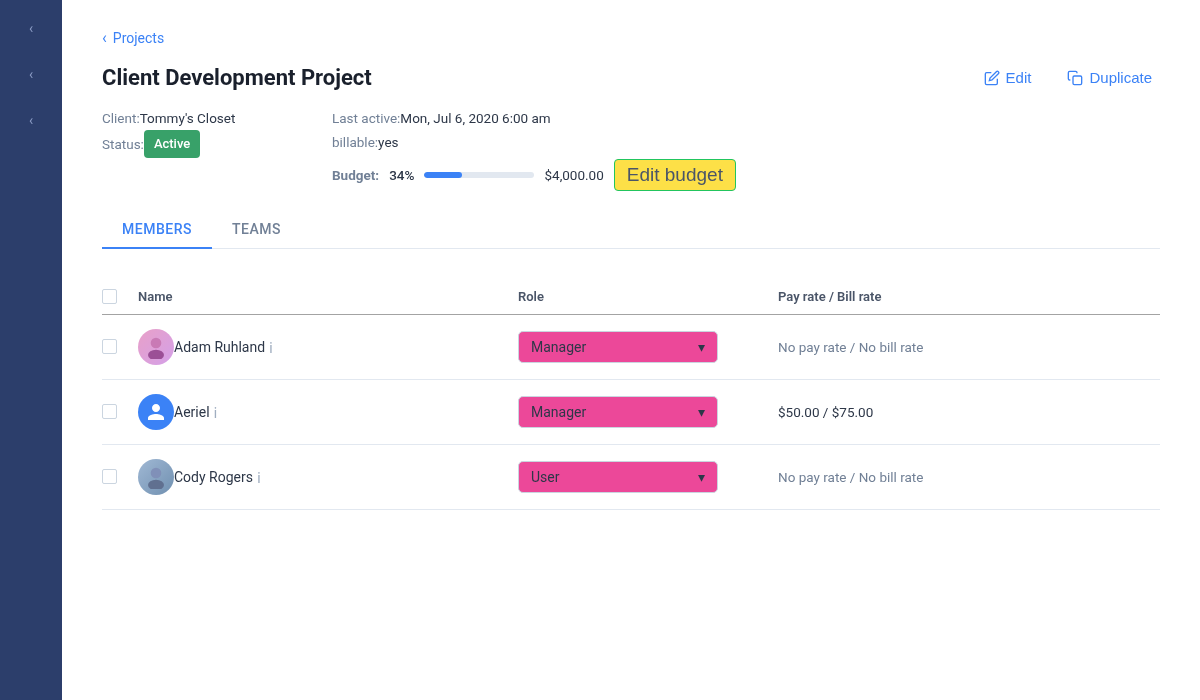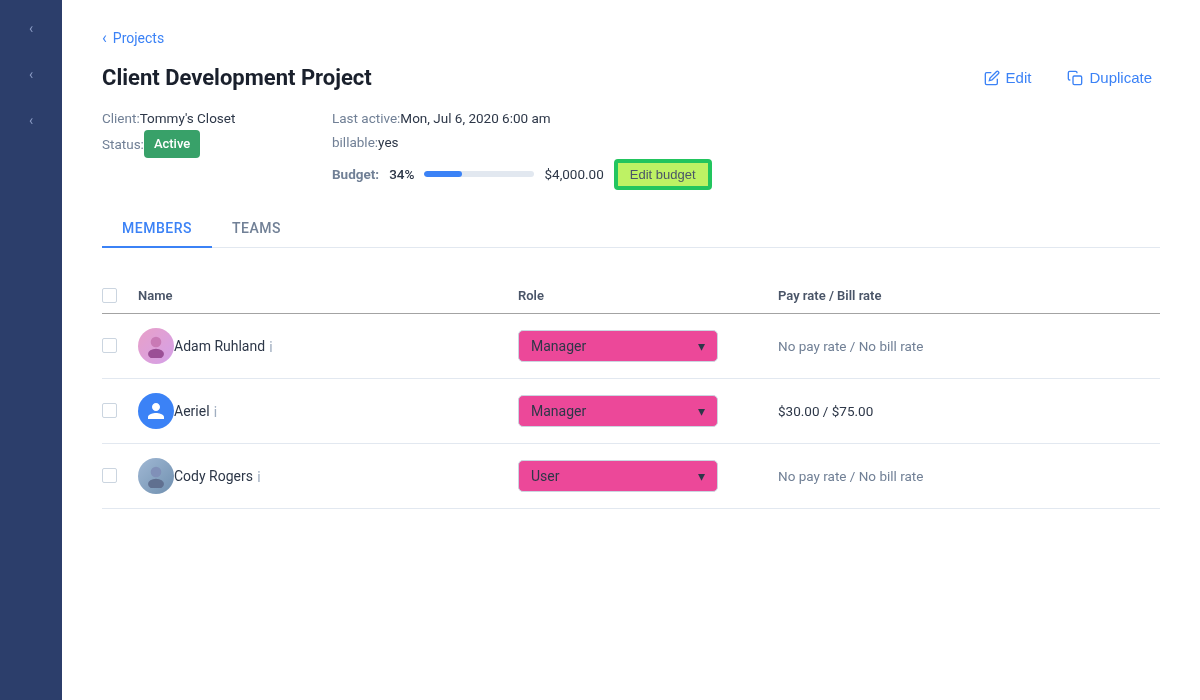--- a/index.html
+++ b/index.html
@@ -125,26 +125,26 @@
       border-radius: 3px;
       overflow: hidden;
     }
     .progress-bar-fill {
       height: 100%;
       background: #3b82f6;
       border-radius: 3px;
     }
     .budget-amount { color: #2d3748; font-size: 13.5px; }
     .edit-budget-btn {
-      border: 4px solid #22c55e;
-      background: #bef264;
+      border: 1px solid #22c55e;
+      background: #fde047;
       color: #4a5568;
       padding: 4px 12px;
       border-radius: 4px;
-      font-size: 13px;
+      font-size: 19px;
       cursor: pointer;
     }
 
     
     .tabs {
       display: flex;
       gap: 0;
       border-bottom: 1px solid #e2e8f0;
       margin-bottom: 30px;
       margin-top: 16px;
@@ -403,21 +403,21 @@
           <span class="info-icon">ℹ</span>
         </div>
       </td>
       <td class="col-role">
         <div class="role-dropdown">
           <span>Manager</span>
           <span>▾</span>
         </div>
       </td>
       <td>
-        <span class="rate-text-value">$30.00 / $75.00</span>
+        <span class="rate-text-value">$50.00 / $75.00</span>
       </td>
     </tr>
         <tr>
       <td class="col-check">
         <div class="checkbox"></div>
       </td>
       <td class="col-name">
         <div class="member-name-cell">
           <div class="avatar avatar-img-cody" style="background: linear-gradient(135deg, #a0b8d4 0%, #7090b0 100%);">
         <svg width="24" height="24" viewBox="0 0 36 36">

